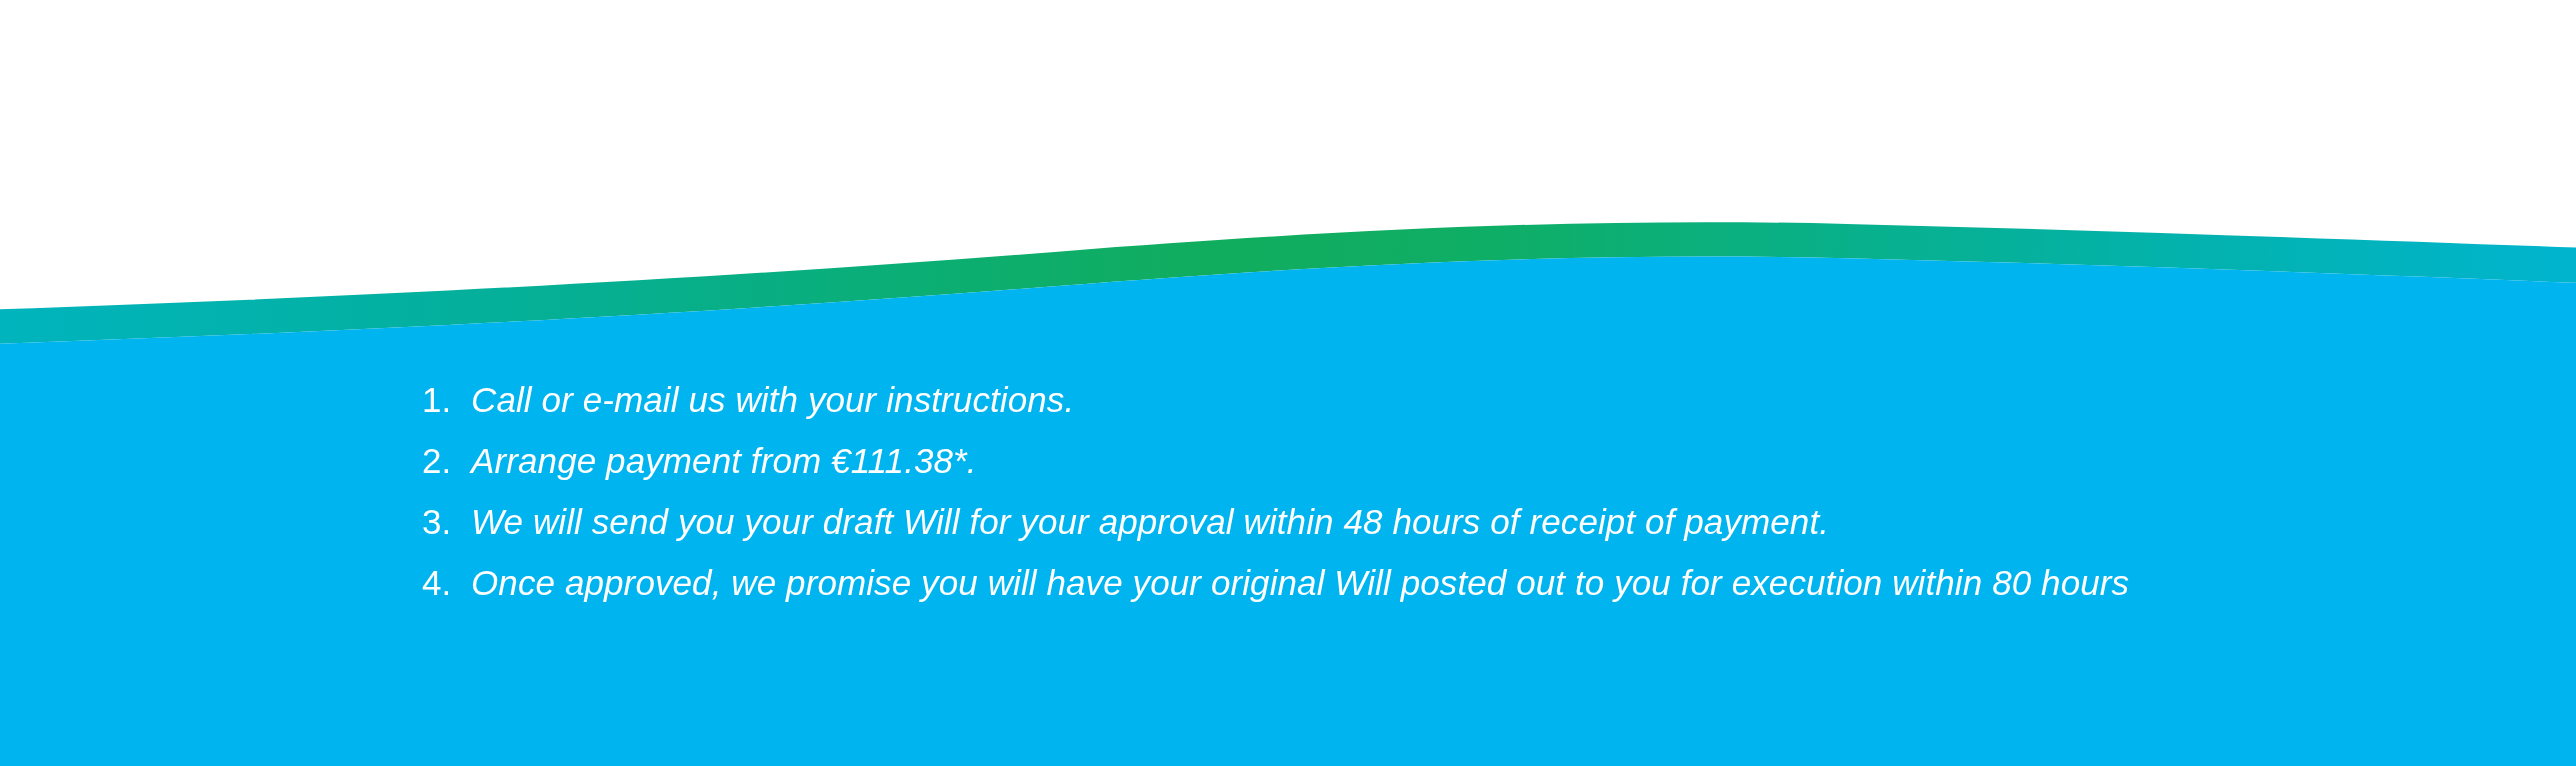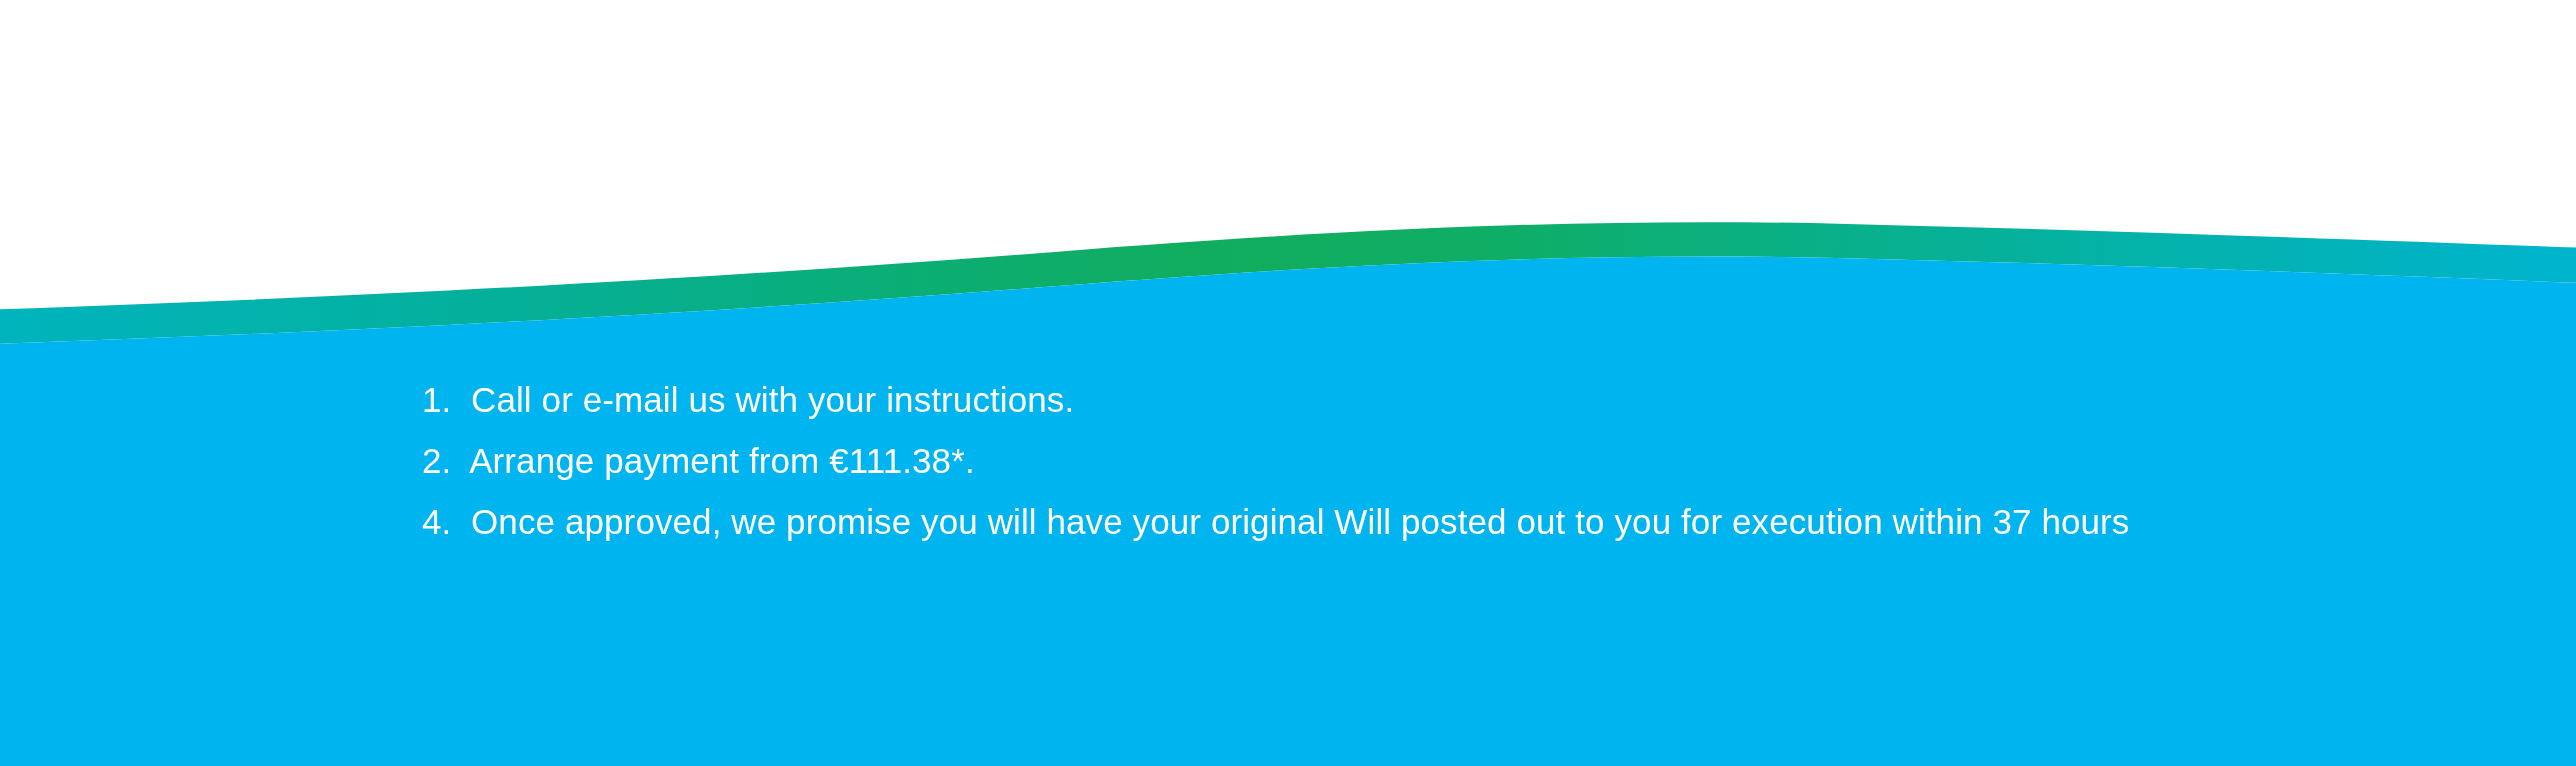--- a/index.html
+++ b/index.html
@@ -52,20 +52,21 @@
     letter-spacing: 0.1px;
     font-family: "Liberation Sans", "DejaVu Sans", sans-serif;
   }
 
   .step-number {
     display: inline;
   }
 
   .step-text {
     display: inline;
+    font-style: italic;
   }
 </style>
 </head>
 <body>
 
 <div id="banner">
 
   <svg id="wave-artwork" viewBox="0 0 2622 780" preserveAspectRatio="none" xmlns="http://www.w3.org/2000/svg">
     <defs>
       <linearGradient id="bandGradient" x1="0" y1="0" x2="1" y2="0">
@@ -103,19 +104,23 @@
   <ol id="steps-list">
     <li class="step-item">
       <span class="step-number">1.&nbsp;</span>
       <span class="step-text">Call or e-mail us with your instructions.</span>
     </li>
     <li class="step-item">
       <span class="step-number">2.&nbsp;</span>
       <span class="step-text">Arrange payment from €111.38*.</span>
     </li>
     <li class="step-item">
+      <span class="step-number">3.&nbsp;</span>
+      <span class="step-text">We will send you your draft Will for your approval within 48 hours of receipt of payment.</span>
+    </li>
+    <li class="step-item">
       <span class="step-number">4.&nbsp;</span>
-      <span class="step-text">Once approved, we promise you will have your original Will posted out to you for execution within 37 hours</span>
+      <span class="step-text">Once approved, we promise you will have your original Will posted out to you for execution within 80 hours</span>
     </li>
   </ol>
 
 </div>
 
 
 </body></html>

